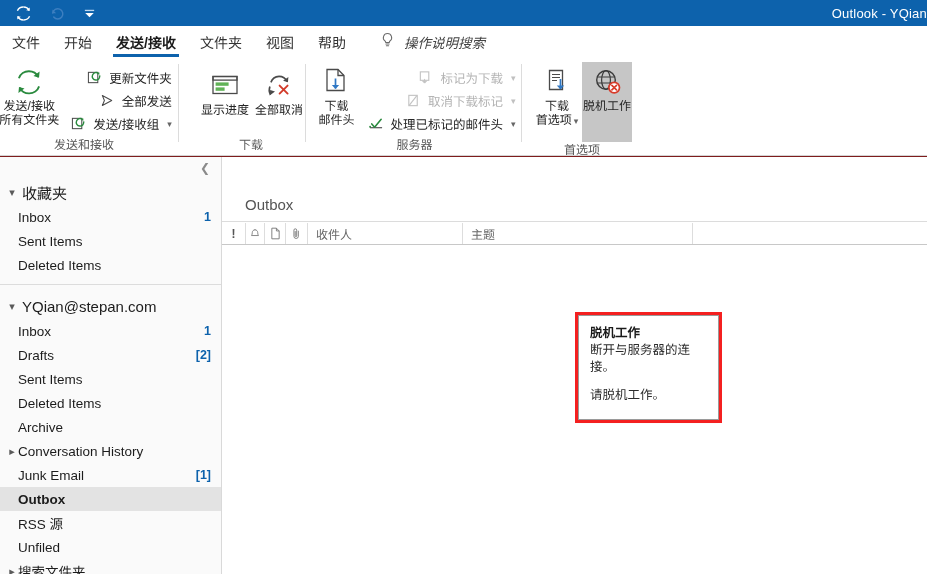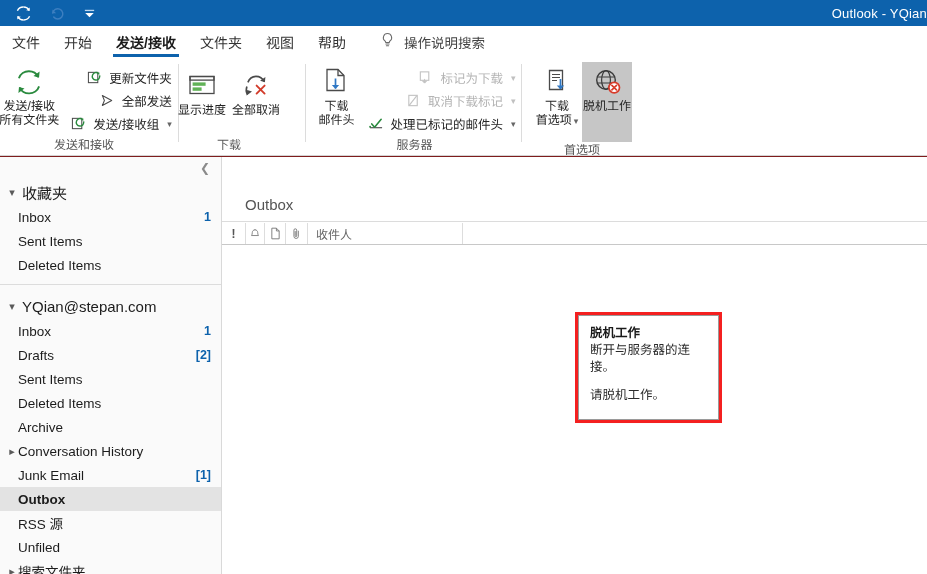--- a/index.html
+++ b/index.html
@@ -38,21 +38,21 @@
   .tab {
     position: relative; height: 32px; display: flex; align-items: center;
     padding: 0 12px; font-size: 14px; color: #333333; white-space: nowrap;
   }
   .tab.active { font-weight: bold; color: #1a1a1a; }
   .tab.active::after {
     content: ""; position: absolute; left: 9px; right: 9px; bottom: 1px;
     height: 3px; background: #0d62ac;
   }
   .tellme { display: flex; align-items: center; gap: 9px; margin-left: 22px; }
-  .tellme-label { font-size: 13.5px; color: #444; white-space: nowrap; }
+  .tellme-label { font-size: 13.5px; color: #444; white-space: nowrap; font-style: italic; }
 
   
   .ribbon {
     position: absolute; left: 0; top: 58px; width: 927px; height: 98px;
     background: #ffffff;
     border-bottom: 1px solid #d4d4d4;
   }
   .rgroup {
     position: absolute; top: 0; height: 97px;
     display: flex; flex-direction: column; align-items: center;
@@ -252,21 +252,21 @@
             </span>
             <span>发送/接收组</span>
             <span class="caret">▾</span>
           </div>
         </div>
       </div>
       <div class="gcaption">发送和接收</div>
     </div>
     <div class="gsep" style="left:178px;"></div>
 
-    <div class="rgroup" style="left:174px; width:110px;">
+    <div class="rgroup" style="left:196px; width:110px;align-items:flex-end;">
       <div class="gbody" style="padding-top:8px;">
         <div class="bigbtn" style="width:54px;">
           <div class="ic">
             <svg width="30" height="28" viewBox="0 0 30 28">
               <rect x="3" y="4.5" width="24" height="17" fill="none" stroke="#4a4a4a" stroke-width="1.3"></rect>
               <rect x="3" y="4.5" width="24" height="3.6" fill="none" stroke="#4a4a4a" stroke-width="1.3"></rect>
               <rect x="5.6" y="10.4" width="13" height="3.4" fill="#61b257"></rect>
               <rect x="5.6" y="15.4" width="9" height="3.4" fill="#61b257"></rect>
             </svg>
           </div>
@@ -472,20 +472,21 @@
             <path d="M2 1.2h5l3 3v8.6H2z" fill="none" stroke="#777" stroke-width="1"></path>
             <path d="M7 1.2v3h3" fill="none" stroke="#777" stroke-width="1"></path>
           </svg>
         </div>
         <div class="cell" style="width:22px;">
           <svg width="11" height="13" viewBox="0 0 12 14">
             <path d="M8 4v6a2.4 2.4 0 0 1-4.8 0V3.4a1.5 1.5 0 0 1 3 0V9.6a.8.8 0 0 1-1.6 0V4.4" fill="none" stroke="#777" stroke-width="1"></path>
           </svg>
         </div>
         <div class="cell txt" style="width:155px;">收件人</div>
+        <div class="cell txt" style="width:230px;">主题</div>
         <div class="cell txt" style="flex:1;border-right:none;"></div>
       </div>
       <div class="list-area"></div>
     </div>
 
     <div class="tooltip">
       <div class="tt-title">脱机工作</div>
       <div class="tt-line">断开与服务器的连接。</div>
       <div class="tt-gap"></div>
       <div class="tt-line">请脱机工作。</div>

